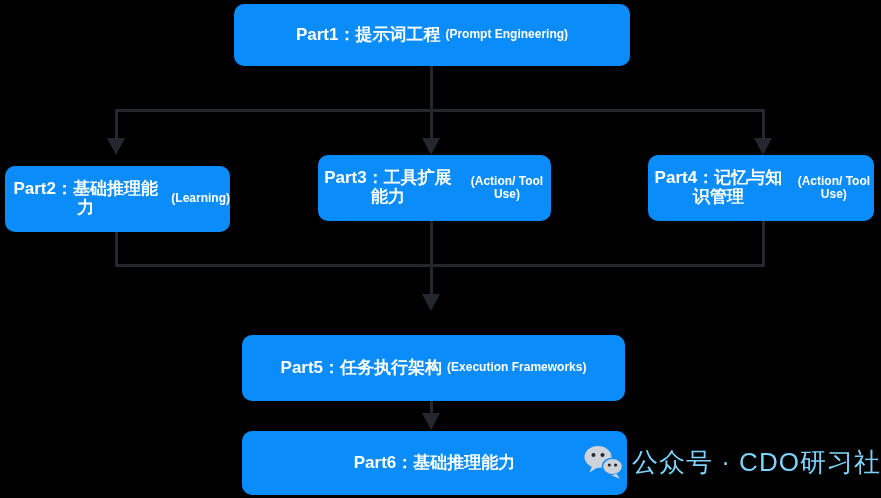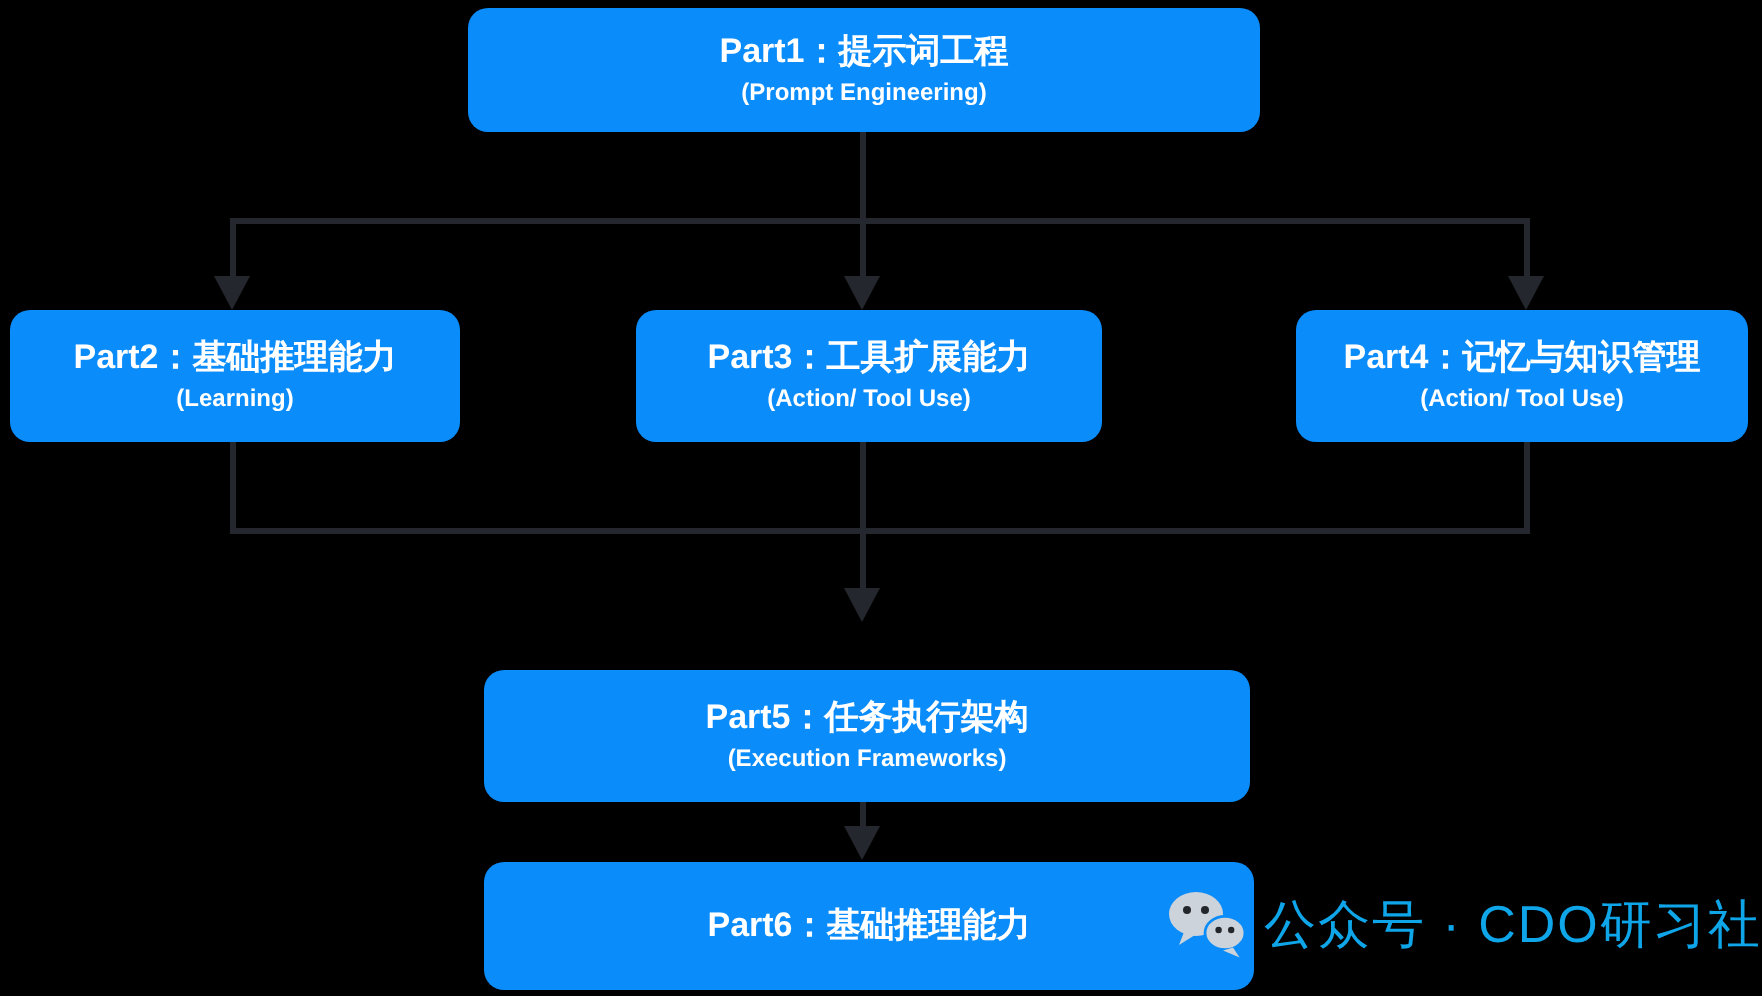--- a/index.html
+++ b/index.html
@@ -14,39 +14,39 @@
     background: #000000;
     overflow: hidden;
     font-family: "Liberation Sans", sans-serif;
   }
   .node {
     position: absolute;
     background: #0a8cfa;
     border-radius: 10px;
     color: #ffffff;
     display: flex;
-    flex-direction: column;
+    flex-direction: row;
     align-items: center;
     justify-content: center;
     text-align: center;
     gap: 5px;
     box-sizing: border-box;
   }
   .node .t {
     font-size: 17px;
     font-weight: 700;
     line-height: 1.1;
   }
   .node .s {
     font-size: 12px;
     font-weight: 700;
     line-height: 1.1;
   }
   #n1 { left: 234px; top: 4px;   width: 396px; height: 62px; }
-  #n2 { left: 5px;   top: 155px; width: 225px; height: 66px; }
+  #n2 { left: 5px;   top: 166px; width: 225px; height: 66px; }
   #n3 { left: 318px; top: 155px; width: 233px; height: 66px; }
   #n4 { left: 648px; top: 155px; width: 226px; height: 66px; justify-content: center; }
   #n5 { left: 242px; top: 311px; width: 383px; height: 66px; margin-top: 24px; }
   #n6 { left: 242px; top: 431px; width: 385px; height: 64px; }
 
   .line {
     position: absolute;
     background: #24272d;
   }
   .arrow-down {
@@ -79,21 +79,21 @@
   .watermark {
     position: absolute;
     left: 584px;
     top: 444px;
     display: flex;
     align-items: center;
     gap: 8px;
   }
   .watermark .wm-text {
     font-size: 26px;
-    color: #0ea5e9;
+    color: #7dd3fc;
     white-space: nowrap;
     letter-spacing: 1px;
   }
 </style>
 </head>
 <body>
 
 <div class="canvas">
 
   <div class="line" id="c-v1"></div>

